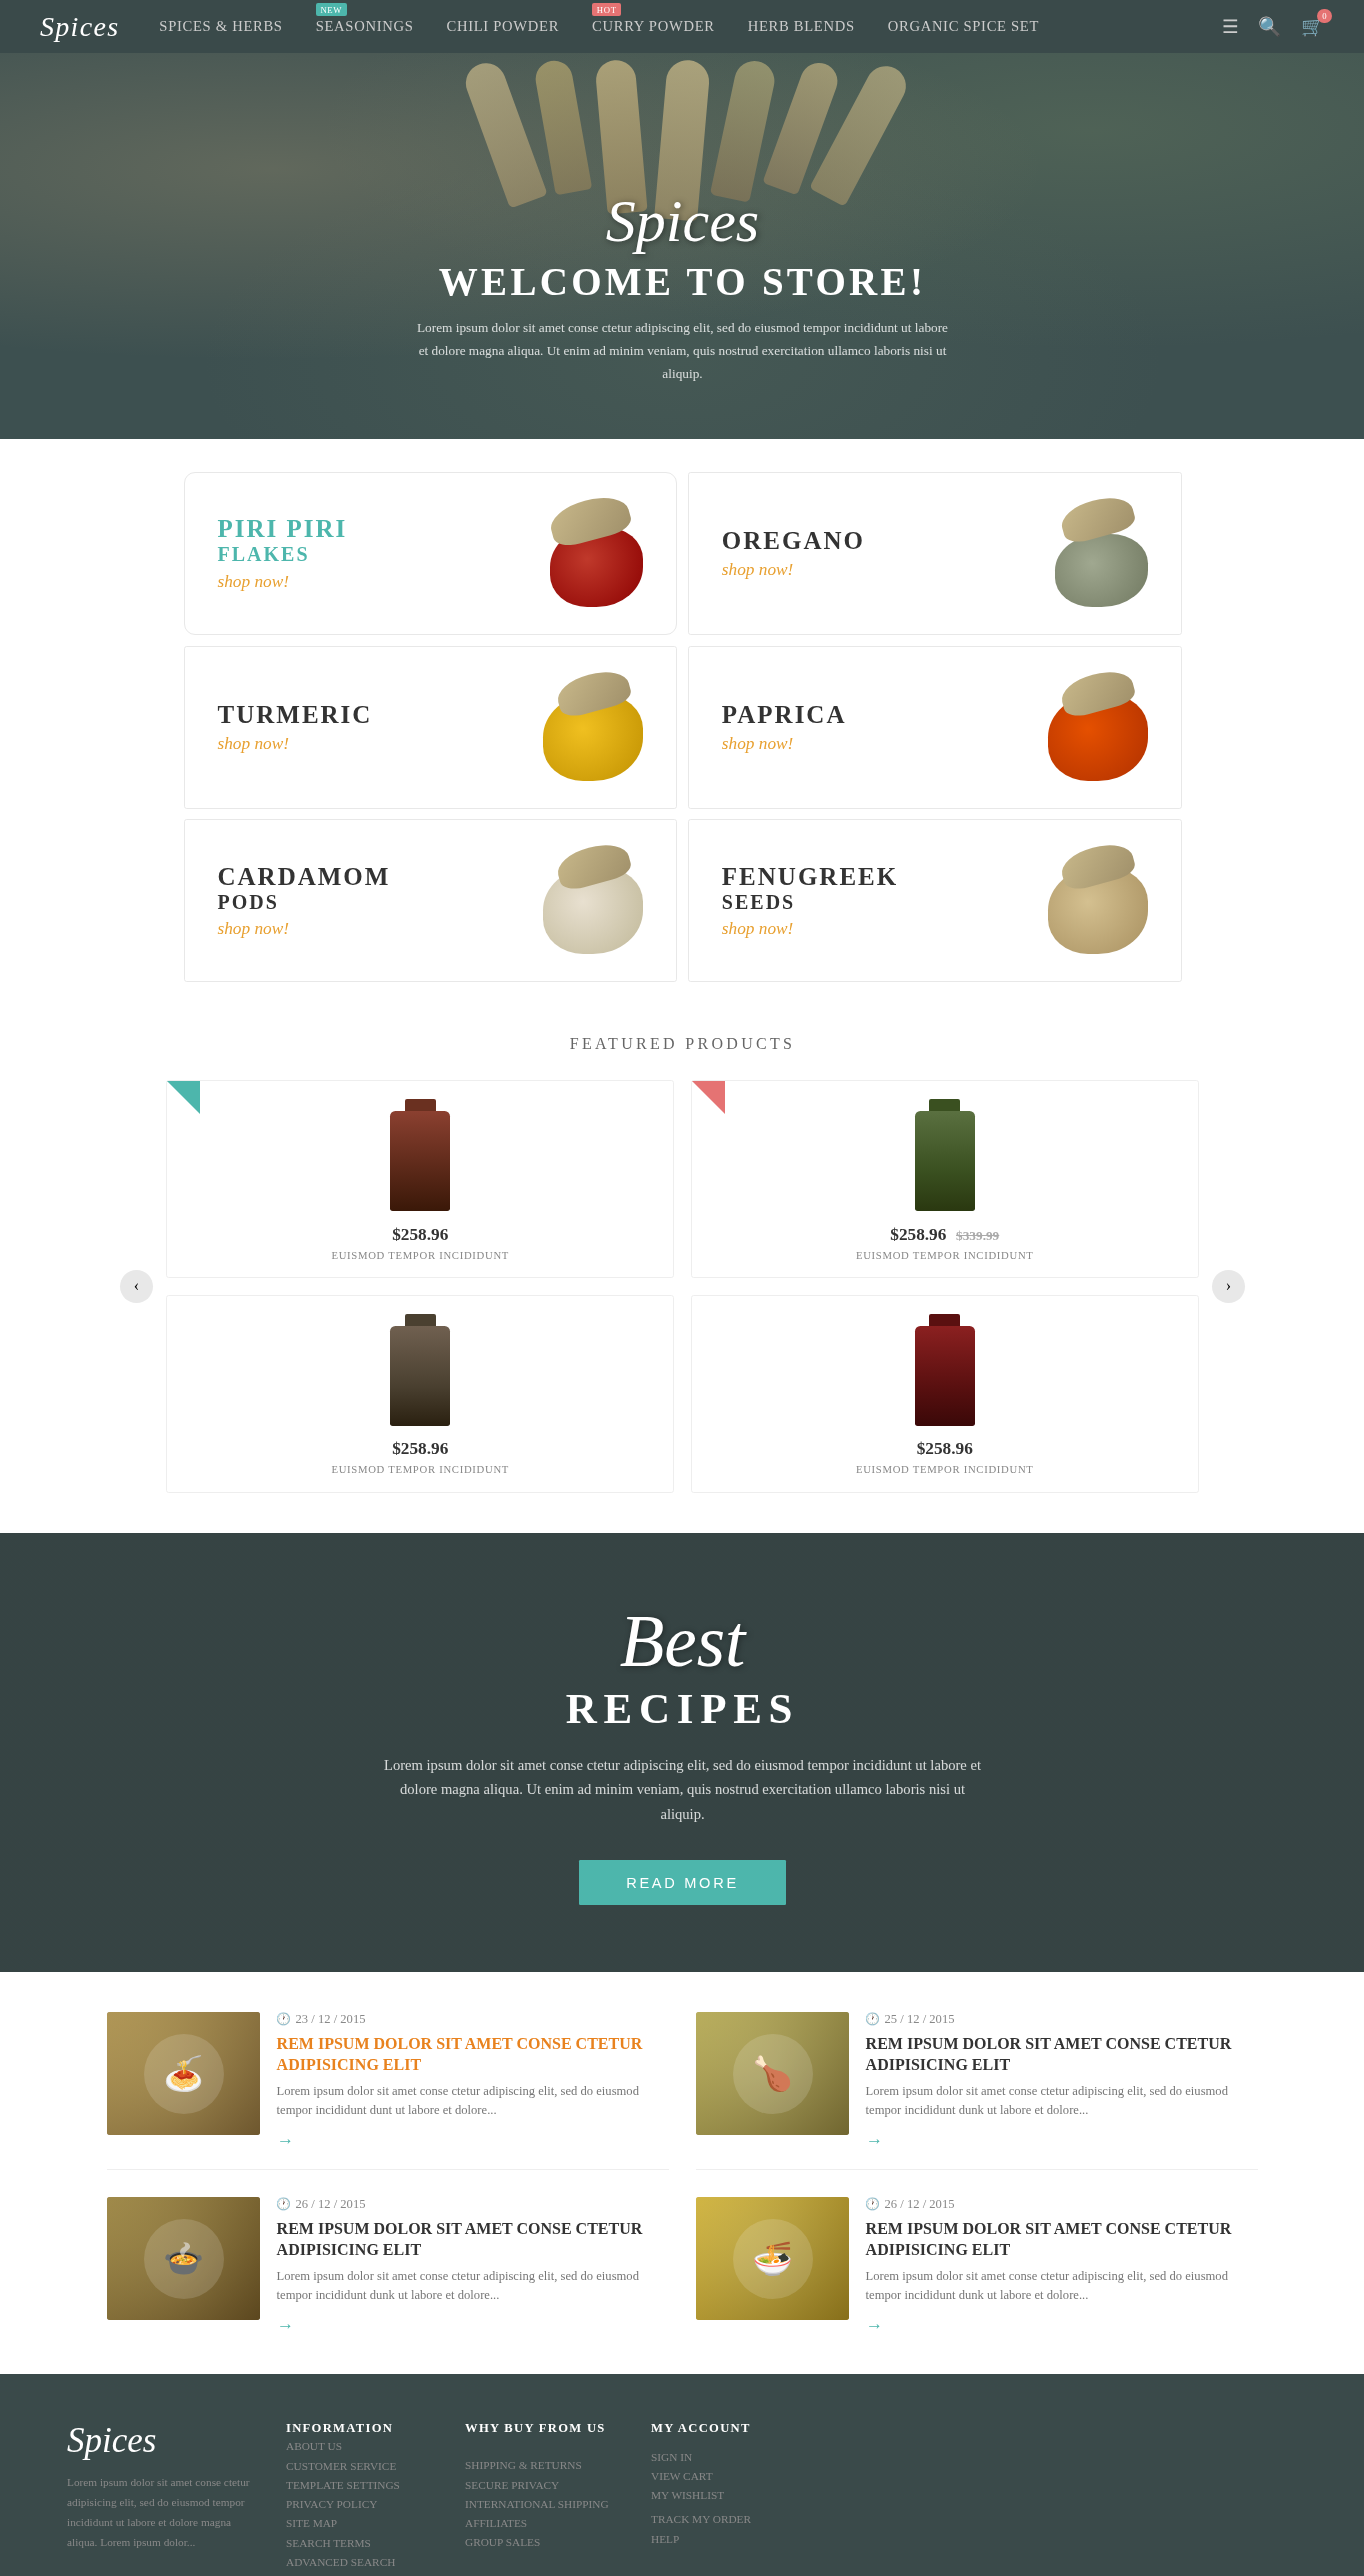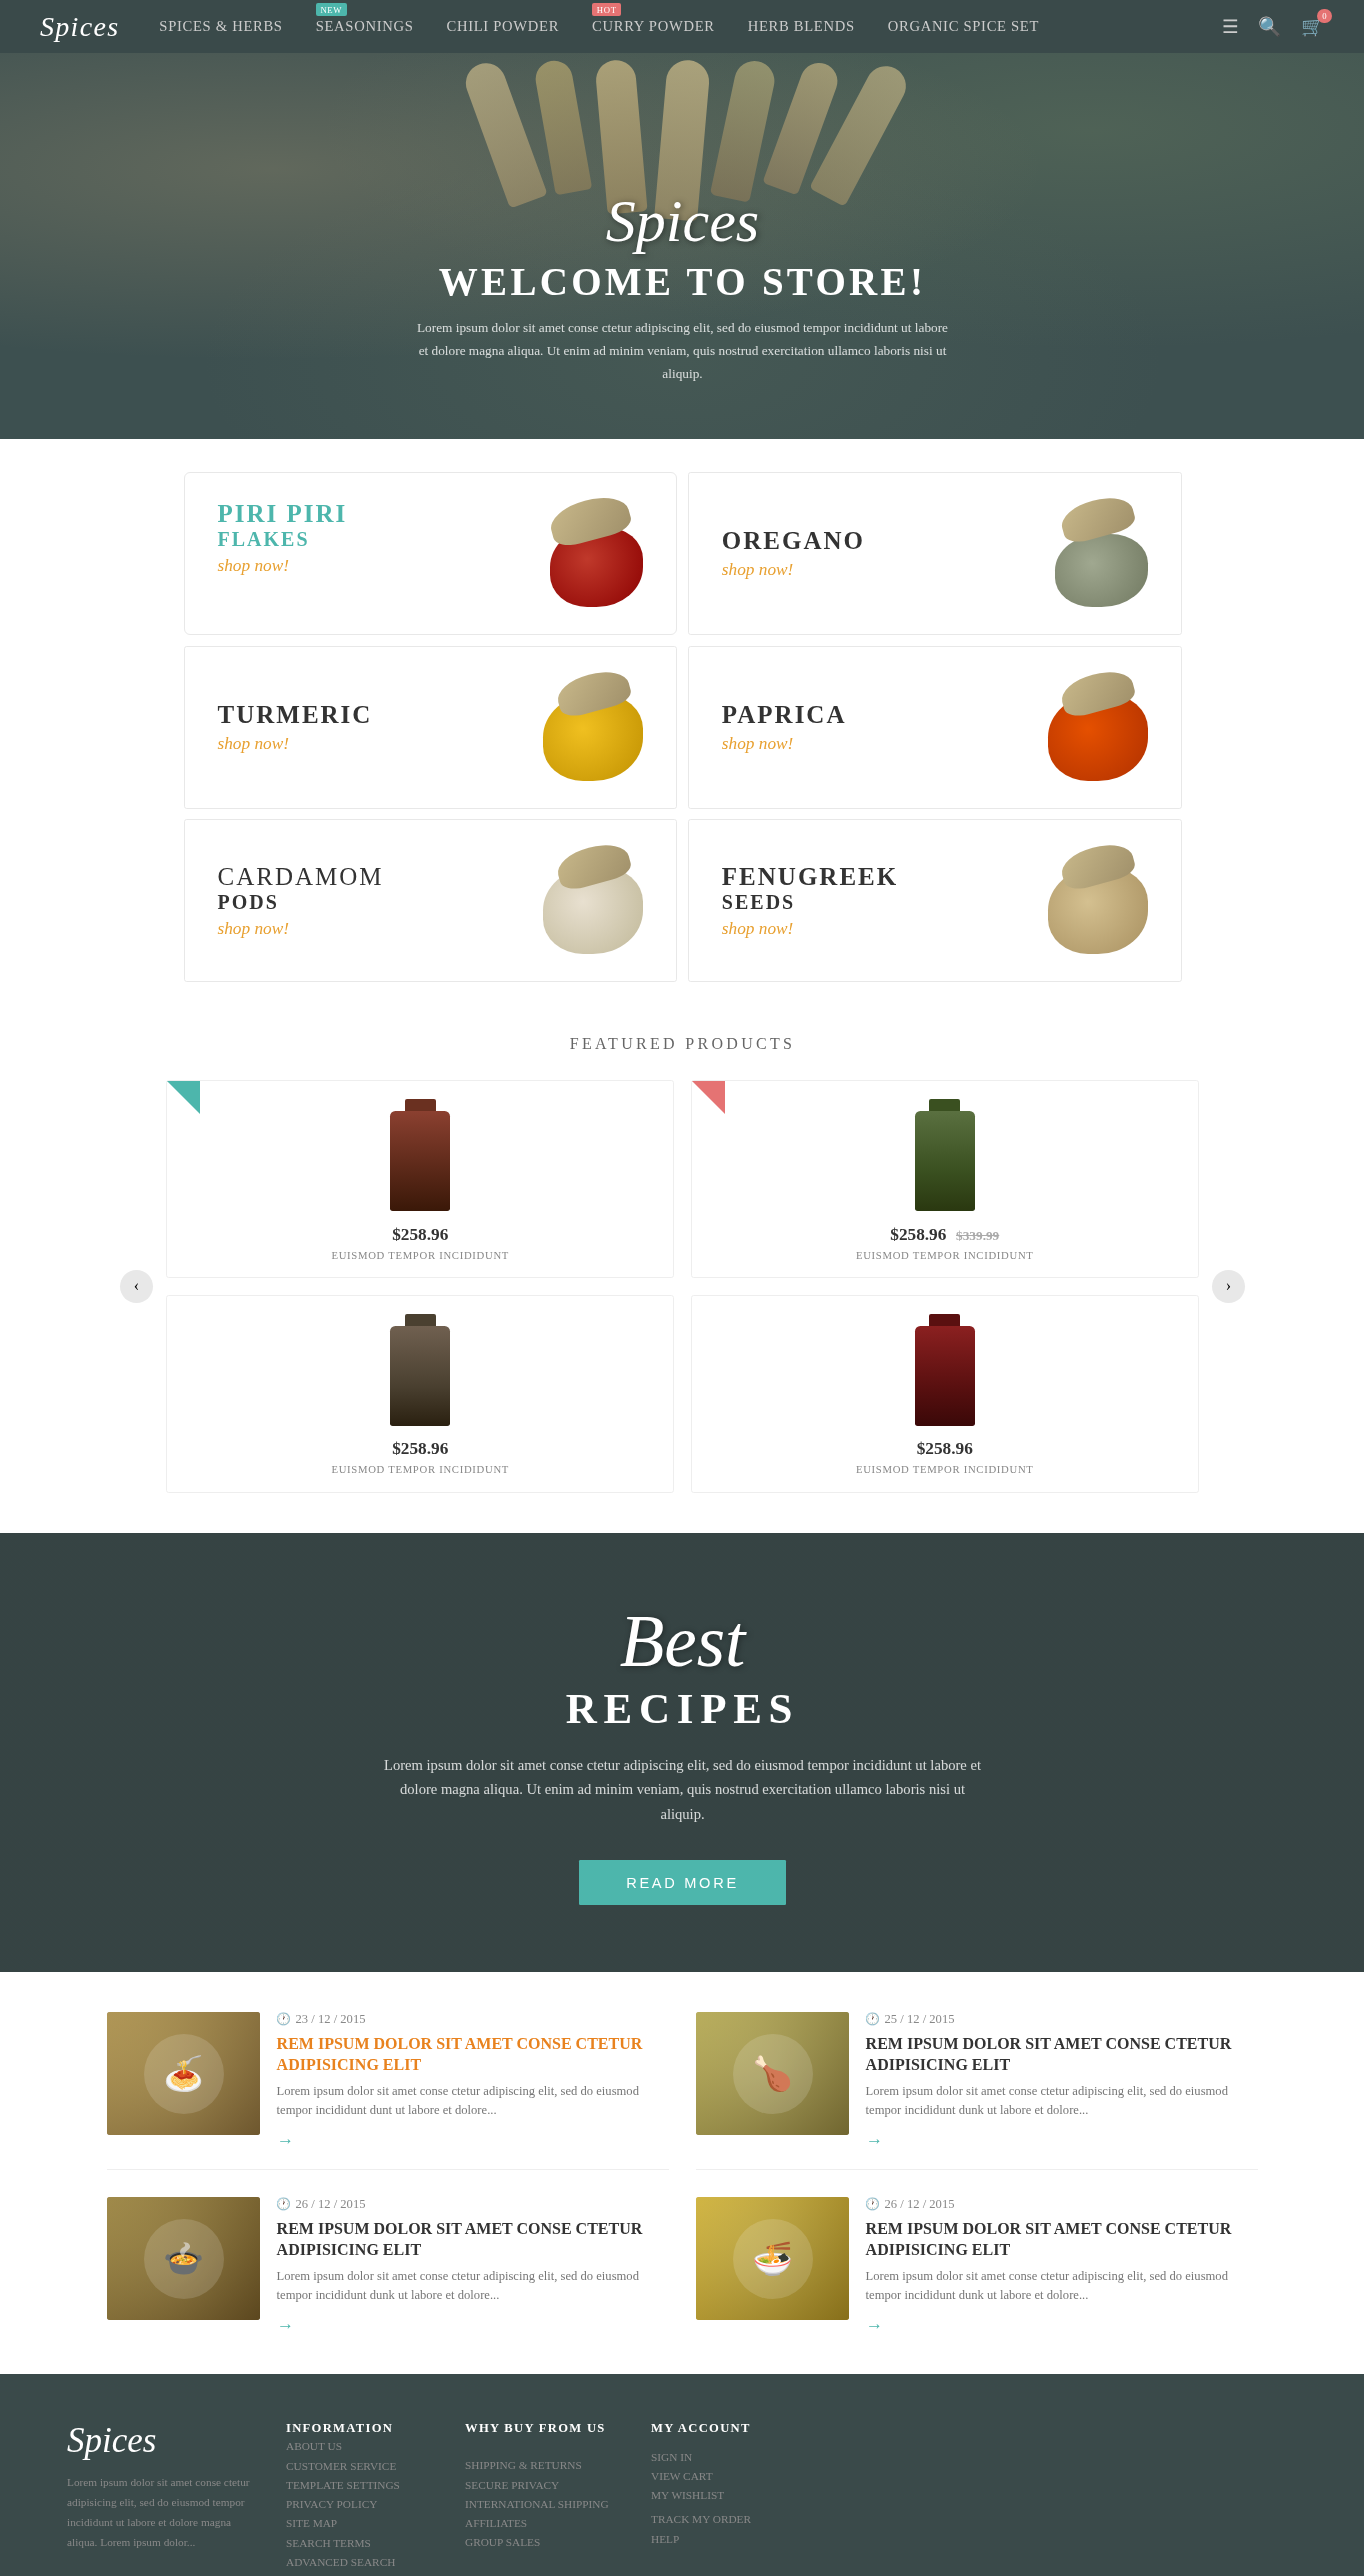--- a/index.html
+++ b/index.html
@@ -103,21 +103,21 @@
     <div style="width:40px;height:146px;background:linear-gradient(180deg,#c8b888,#a09068);border-radius:20px 20px 5.3px 5.3px;transform:rotate(28deg);opacity:0.65;"></div>
   </div>
   <div style="font-family:Georgia,serif;font-style:italic;font-size:60px;color:white;position:relative;z-index:2;margin-bottom:3.3px;text-shadow:1.3px 1.3px 6.7px rgba(0,0,0,0.5);margin-top:80px;">Spices</div>
   <div style="font-size:39px;font-weight:bold;color:white;letter-spacing:3.3px;position:relative;z-index:2;margin-bottom:13.3px;">WELCOME TO STORE!</div>
   <div style="font-size:13.3px;color:rgba(255,255,255,0.8);max-width:533px;line-height:1.7;position:relative;z-index:2;text-align:center;">Lorem ipsum dolor sit amet conse ctetur adipiscing elit, sed do eiusmod tempor incididunt ut labore et dolore magna aliqua. Ut enim ad minim veniam, quis nostrud exercitation ullamco laboris nisi ut aliquip.</div>
 </section>
 
 <section style="background:white;padding:33px 120px;">
   <div style="display:grid;grid-template-columns:1fr 1fr;gap:10.7px;max-width:998px;margin:0 auto;">
 
-    <div style="background:white;border:0.7px solid #e8e8e8;border-radius:6px;display:flex;justify-content:space-between;padding:27px 33px;min-height:133px;">
+    <div style="background:white;border:0.7px solid #e8e8e8;border-radius:11px;display:flex;align-items:center;justify-content:space-between;padding:27px 33px;min-height:133px;">
       <div>
         <div style="font-size:25px;font-weight:bold;color:#4db6ac;text-transform:uppercase;letter-spacing:2px;">PIRI PIRI</div>
         <div style="font-size:20px;font-weight:bold;color:#4db6ac;text-transform:uppercase;letter-spacing:2px;">FLAKES</div>
         <div style="font-family:Georgia,serif;font-style:italic;font-size:17.3px;color:#e8a030;margin-top:5.3px;">shop now!</div>
       </div>
       <div style="width:120px;height:107px;position:relative;">
         <div style="width:93px;height:80px;background:radial-gradient(circle at 40% 40%,#c0392b,#8b0000);border-radius:50% 40% 50% 40%;position:absolute;bottom:0;right:0;"></div>
         <div style="width:80px;height:40px;background:linear-gradient(135deg,#c8b88a,#a0906a);border-radius:50% 50% 30% 30%;position:absolute;top:0;right:13.3px;transform:rotate(-15deg);"></div>
       </div>
     </div>
@@ -150,21 +150,21 @@
         <div style="font-family:Georgia,serif;font-style:italic;font-size:17.3px;color:#e8a030;margin-top:5.3px;">shop now!</div>
       </div>
       <div style="width:120px;height:107px;position:relative;">
         <div style="width:100px;height:87px;background:radial-gradient(circle at 40% 40%,#e55000,#b03000);border-radius:50% 40% 50% 40%;position:absolute;bottom:0;right:0;"></div>
         <div style="width:73px;height:37px;background:linear-gradient(135deg,#c8b88a,#a0906a);border-radius:50% 50% 30% 30%;position:absolute;top:0;right:13.3px;transform:rotate(-15deg);"></div>
       </div>
     </div>
 
     <div style="background:white;border:0.7px solid #e8e8e8;border-radius:2.7px;display:flex;align-items:center;justify-content:space-between;padding:27px 33px;min-height:133px;">
       <div>
-        <div style="font-size:25px;font-weight:normal;color:#333;text-transform:uppercase;letter-spacing:2px;text-align:right;">CARDAMOM</div>
+        <div style="font-size:25px;font-weight:bold;color:#333;text-transform:uppercase;letter-spacing:2px;text-align:right;">CARDAMOM</div>
         <div style="font-size:20px;font-weight:bold;color:#333;text-transform:uppercase;letter-spacing:2px;">PODS</div>
         <div style="font-family:Georgia,serif;font-style:italic;font-size:17.3px;color:#e8a030;margin-top:5.3px;">shop now!</div>
       </div>
       <div style="width:120px;height:107px;position:relative;">
         <div style="width:100px;height:87px;background:radial-gradient(circle at 40% 40%,#e8e0d0,#c0b898);border-radius:50% 40% 50% 40%;position:absolute;bottom:0;right:0;"></div>
         <div style="width:73px;height:37px;background:linear-gradient(135deg,#c8b88a,#a0906a);border-radius:50% 50% 30% 30%;position:absolute;top:0;right:13.3px;transform:rotate(-15deg);"></div>
       </div>
     </div>
 
     <div style="background:white;border:0.7px solid #e8e8e8;border-radius:2.7px;display:flex;align-items:center;justify-content:space-between;padding:27px 33px;min-height:133px;">

